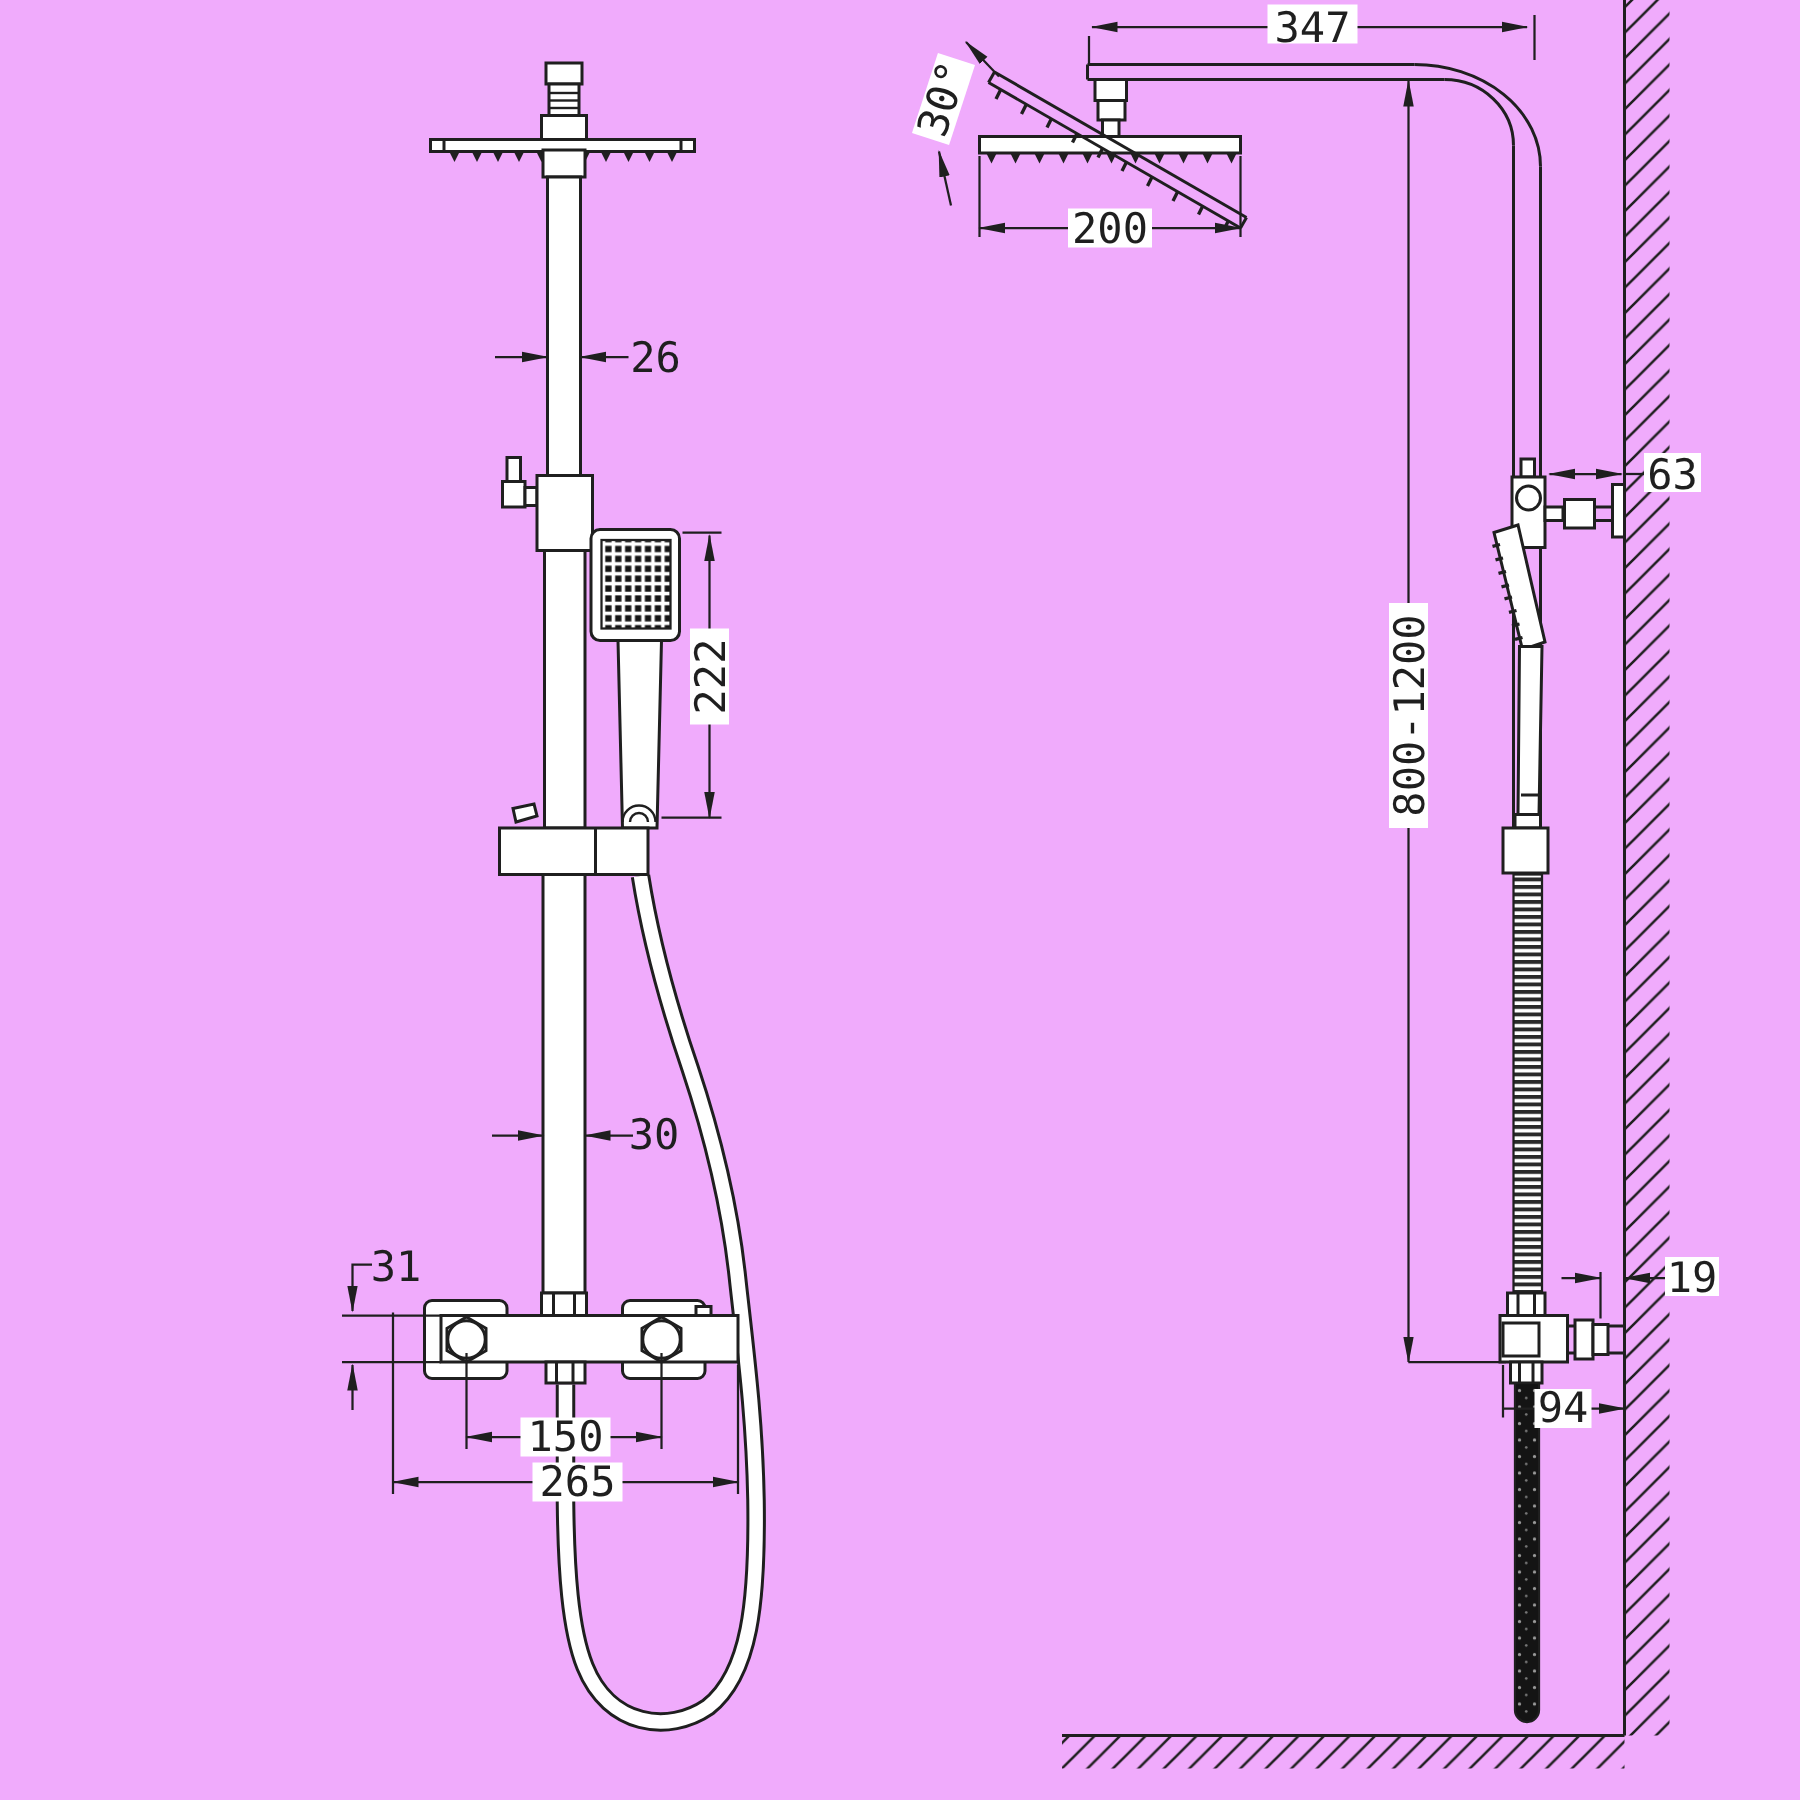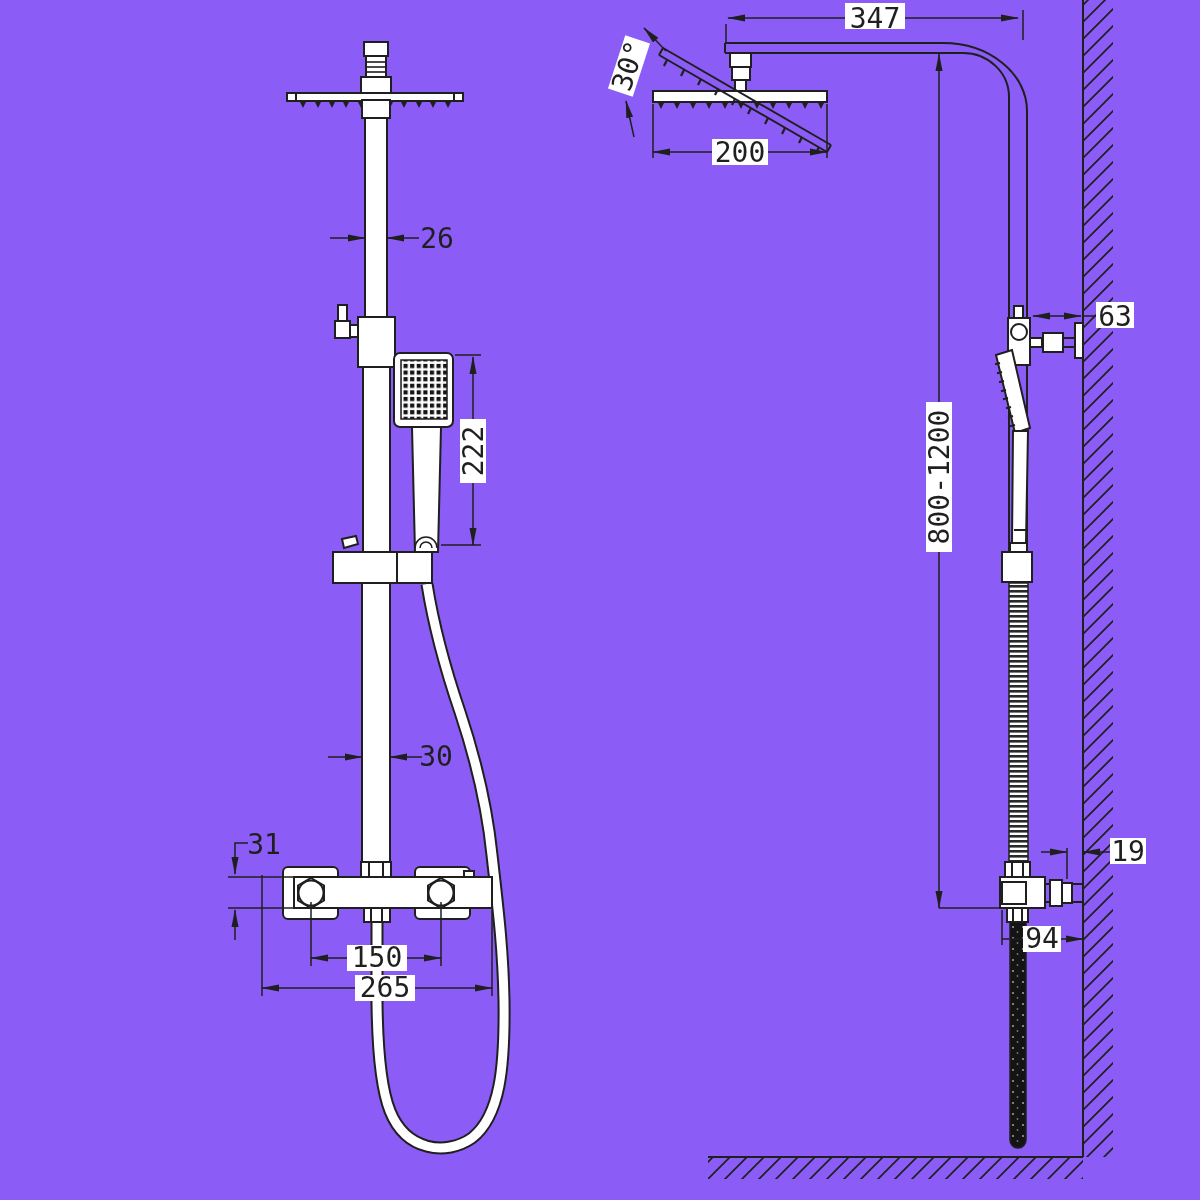--- a/index.html
+++ b/index.html
@@ -1,16 +1,16 @@
 <!DOCTYPE html>
 <html><head>
 <meta charset="utf-8">
 <style>
   html,body{margin:0;padding:0;background:#fff;}
-  .stage{width:1200px;height:1200px;position:relative;background:#8b5cf6;overflow:hidden;}
+  .stage{width:1200px;height:1200px;position:relative;background:#f0abfc;overflow:hidden;}
   .s  {stroke:#1f1f1f;stroke-width:2;fill:none;}
   .sf {stroke:#1f1f1f;stroke-width:2;fill:#ffffff;}
   .st {stroke:#1f1f1f;stroke-width:1.6;fill:none;}
   .d  {stroke:#1f1f1f;stroke-width:1.5;fill:none;}
   .da {stroke:#1f1f1f;stroke-width:1.5;fill:none;marker-end:url(#arr);}
   .dab{stroke:#1f1f1f;stroke-width:1.5;fill:none;marker-start:url(#arr);marker-end:url(#arr);}
   .wbg{fill:#ffffff;}
   .t  {font:28px "DejaVu Sans Mono", monospace;fill:#1f1f1f;text-anchor:middle;}
 </style>
 </head>

